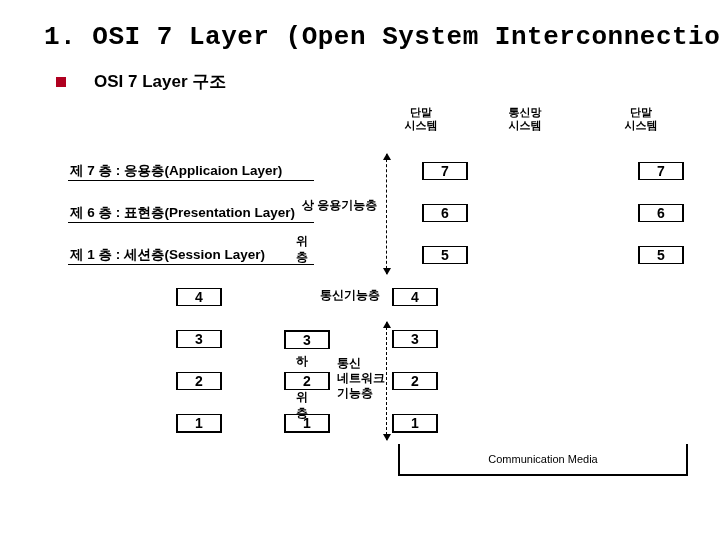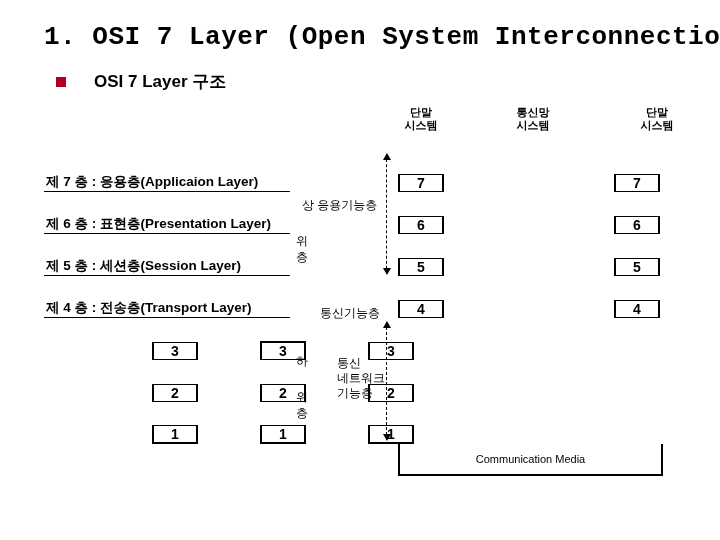--- a/index.html
+++ b/index.html
@@ -30,21 +30,21 @@
   .bullet {
     width: 10px; height: 10px;
     background: #b00020;
     margin-right: 12px;
   }
   .stacks-header {
     position: absolute;
     top: 106px;
     left: 398px;
     display: flex;
-    gap: 16px;
+    gap: 8px;
     font-size: 11px;
     font-weight: bold;
     text-align: center;
     line-height: 1.2;
   }
   .hdr {
     width: 46px;
     display: flex;
     flex-direction: column;
     align-items: center;
@@ -54,21 +54,22 @@
   .hdr.col3 { margin-left: 62px; }
   .main {
     position: absolute;
     top: 150px;
     left: 44px;
     width: 640px;
   }
   .row {
     height: 42px;
     display: flex;
-    align-items: flex-end;
+    align-items: center;
+    margin-left: 24px;
   }
   .label {
     width: 246px;
     border-bottom: 1px solid #000;
     font-size: 13.5px;
     font-weight: bold;
     display: flex;
     align-items: center;
     padding-left: 2px;
     white-space: nowrap;
@@ -100,33 +101,33 @@
     border-left: 2px solid transparent;
     border-right: 2px solid transparent;
     border-top: 0;
     border-bottom: 0;
     background: transparent;
   }
   .comm-media {
     position: absolute;
     top: 444px;
     left: 398px;
-    width: 265px;
+    width: 290px;
     border: 2px solid #000;
     border-top: 0;
     height: 32px;
     display: flex;
     align-items: center;
     justify-content: center;
     font-size: 11px;
   }
   .cat-label {
     position: absolute;
     font-size: 12px;
-    font-weight: normal;
+    font-weight: bold;
     line-height: 1.3;
     white-space: nowrap;
   }
   .arrow-v {
     position: absolute;
     width: 0;
     border-left: 1px dashed #000;
   }
   .arrow-v::before, .arrow-v::after {
     content: "";
@@ -158,21 +159,21 @@
 시스템</div>
 </div>
 
 <div class="main">
 
   <div class="arrow-v" style="left:342px; top:4px; height:120px;"></div>
   <div class="cat-label" style="left:258px; top:48px;">상 응용기능층</div>
   <div class="cat-label" style="left:252px; top:84px; white-space:pre;">위
 층</div>
 
-  <div class="cat-label" style="left:276px; top:156px;">통신기능층</div>
+  <div class="cat-label" style="left:276px; top:138px;">통신기능층</div>
 
   <div class="arrow-v" style="left:342px; top:172px; height:118px;"></div>
   <div class="cat-label" style="left:252px; top:204px;">하</div>
   <div class="cat-label" style="left:286px; top:206px; white-space:pre; line-height:1.25;margin-left:7px;">통신
 네트워크
 기능층</div>
   <div class="cat-label" style="left:252px; top:240px; white-space:pre;">위
 층</div>
 
   <div class="row">
@@ -187,30 +188,29 @@
   <div class="row">
     <div class="label">제 6 층 : 표현층(Presentation Layer)</div>
     <div class="catcol"></div>
     <div class="cell">6</div>
     <div class="gap1"></div>
     <div class="cell empty"></div>
     <div class="gap2"></div>
     <div class="cell">6</div>
   </div>
   <div class="row">
-    <div class="label">제 5 층 : 세션층(Session Layer)</div>
+    <div class="label">제 1 층 : 세션층(Session Layer)</div>
     <div class="catcol"></div>
     <div class="cell">5</div>
     <div class="gap1"></div>
     <div class="cell empty"></div>
     <div class="gap2"></div>
     <div class="cell">5</div>
   </div>
   <div class="row">
-    <div class="label">제 4 층 : 전송층(Transport Layer)</div>
     <div class="catcol"></div>
     <div class="cell">4</div>
     <div class="gap1"></div>
     <div class="cell empty"></div>
     <div class="gap2"></div>
     <div class="cell">4</div>
   </div>
   <div class="row">
     <div class="catcol"></div>
     <div class="cell">3</div>

